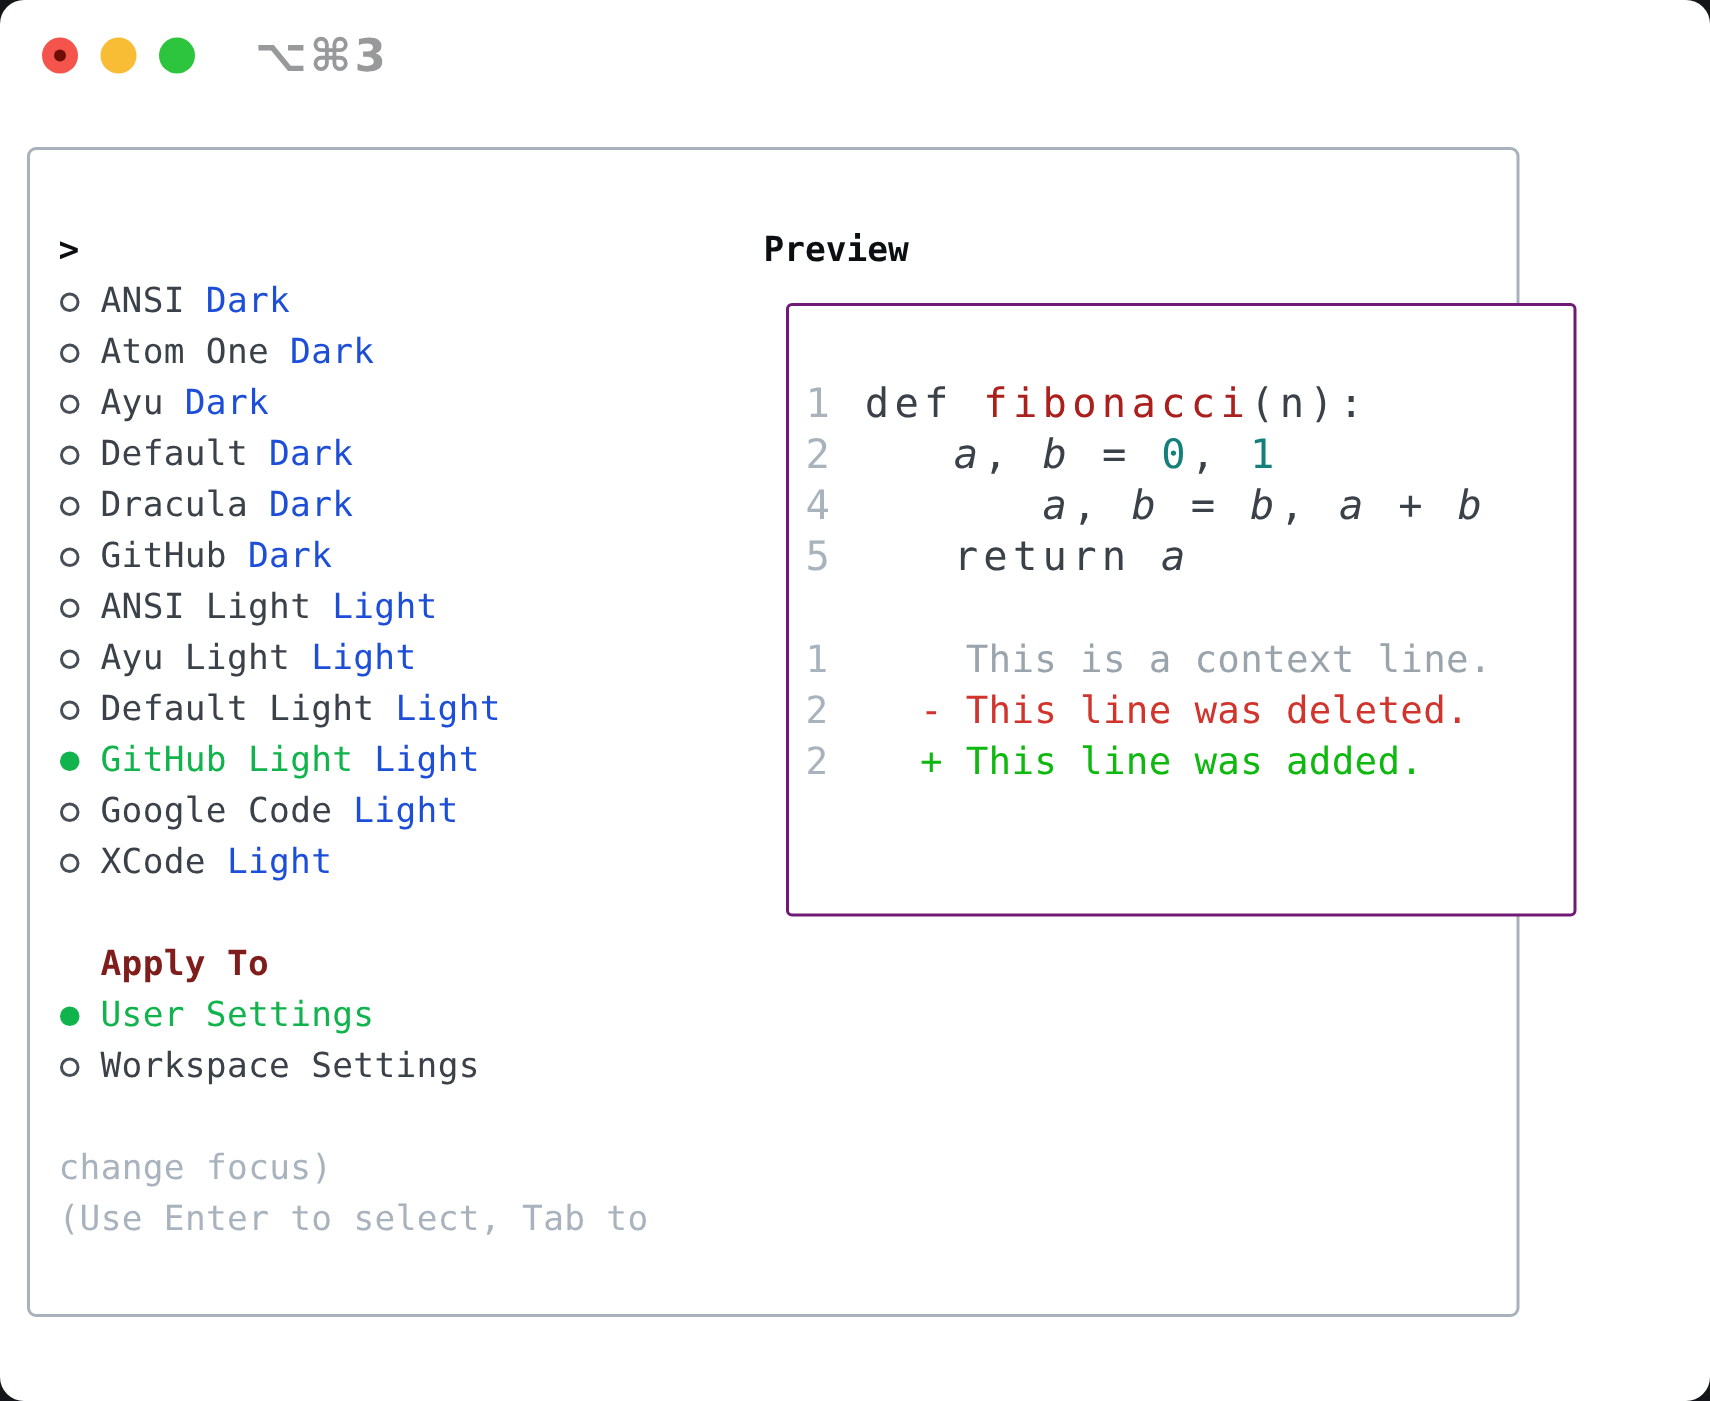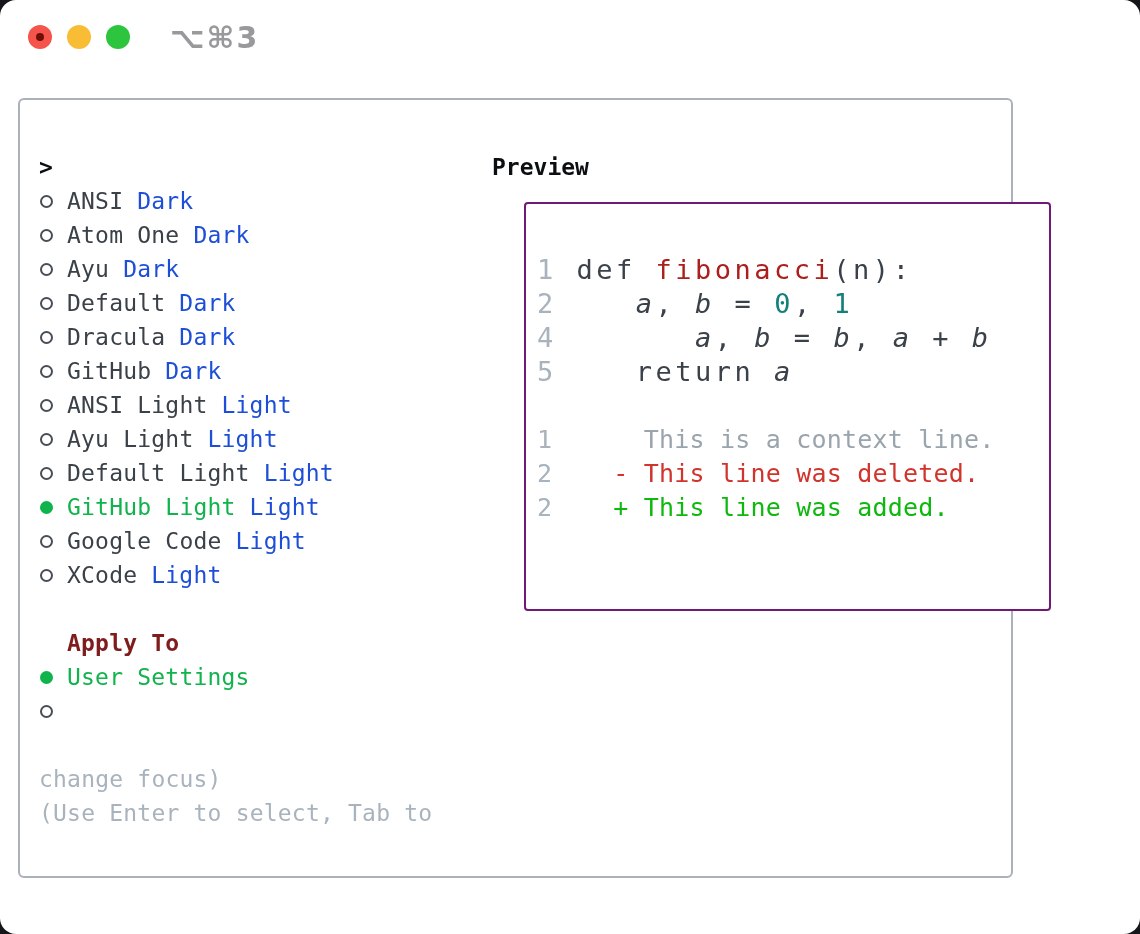--- a/index.html
+++ b/index.html
@@ -46,21 +46,21 @@
   .radio.on{border-color:#10b34c;background:#10b34c;}
   .menu-title{font-weight:bold;color:#0b0f12;}
   .item-label{color:#3a4148;}
   .mrow.selected .item-label{color:#10b34c;}
   .item-tag{color:#1d4ed8;margin-left:14px;}
   .section-title{color:#7f1d1d;font-weight:bold;}
   .spacer{height:34px;}
   .hint{color:#a9b3bd;line-height:34px;white-space:pre;}
   
   .preview-title{
-    position:absolute;left:472px;top:50px;height:34px;line-height:34px;
+    position:absolute;left:489px;top:50px;height:34px;line-height:34px;
     font-size:23px;font-weight:bold;color:#0b0f12;
   }
   .preview-box{
     position:absolute;left:504px;top:102px;width:527px;height:409px;
     border:2px solid #701a75;border-radius:4px;box-sizing:border-box;
     padding:49px 0 0 11px;overflow:hidden;background:#fff;
   }
   .pline{white-space:pre;height:34px;line-height:34px;}
   .pline.code{font-size:27px;letter-spacing:3.5px;color:#3a4149;}
   .pline.diff{font-size:25px;letter-spacing:0.2px;color:#3a4149;}
@@ -110,21 +110,21 @@
 
       <div class="spacer"></div>
 
       <div class="mrow">
         <span class="marker"></span>
         <span class="section-title">Apply To</span>
       </div>
 
       <div id="apply-options">
           <div class="mrow selected"><span class="marker"><span class="radio on"></span></span><span class="item-label">User Settings</span></div>
-          <div class="mrow"><span class="marker"><span class="radio"></span></span></div>
+          <div class="mrow"><span class="marker"><span class="radio"></span></span><span class="item-label">Workspace Settings</span></div>
         </div>
 
       <div class="spacer"></div>
 
       <div id="hint" class="hint"><div>change focus)</div><div>(Use Enter to select, Tab to</div></div>
     </div>
 
     <div class="preview-title">Preview</div>
 
     <div class="preview-box" id="preview-box">

